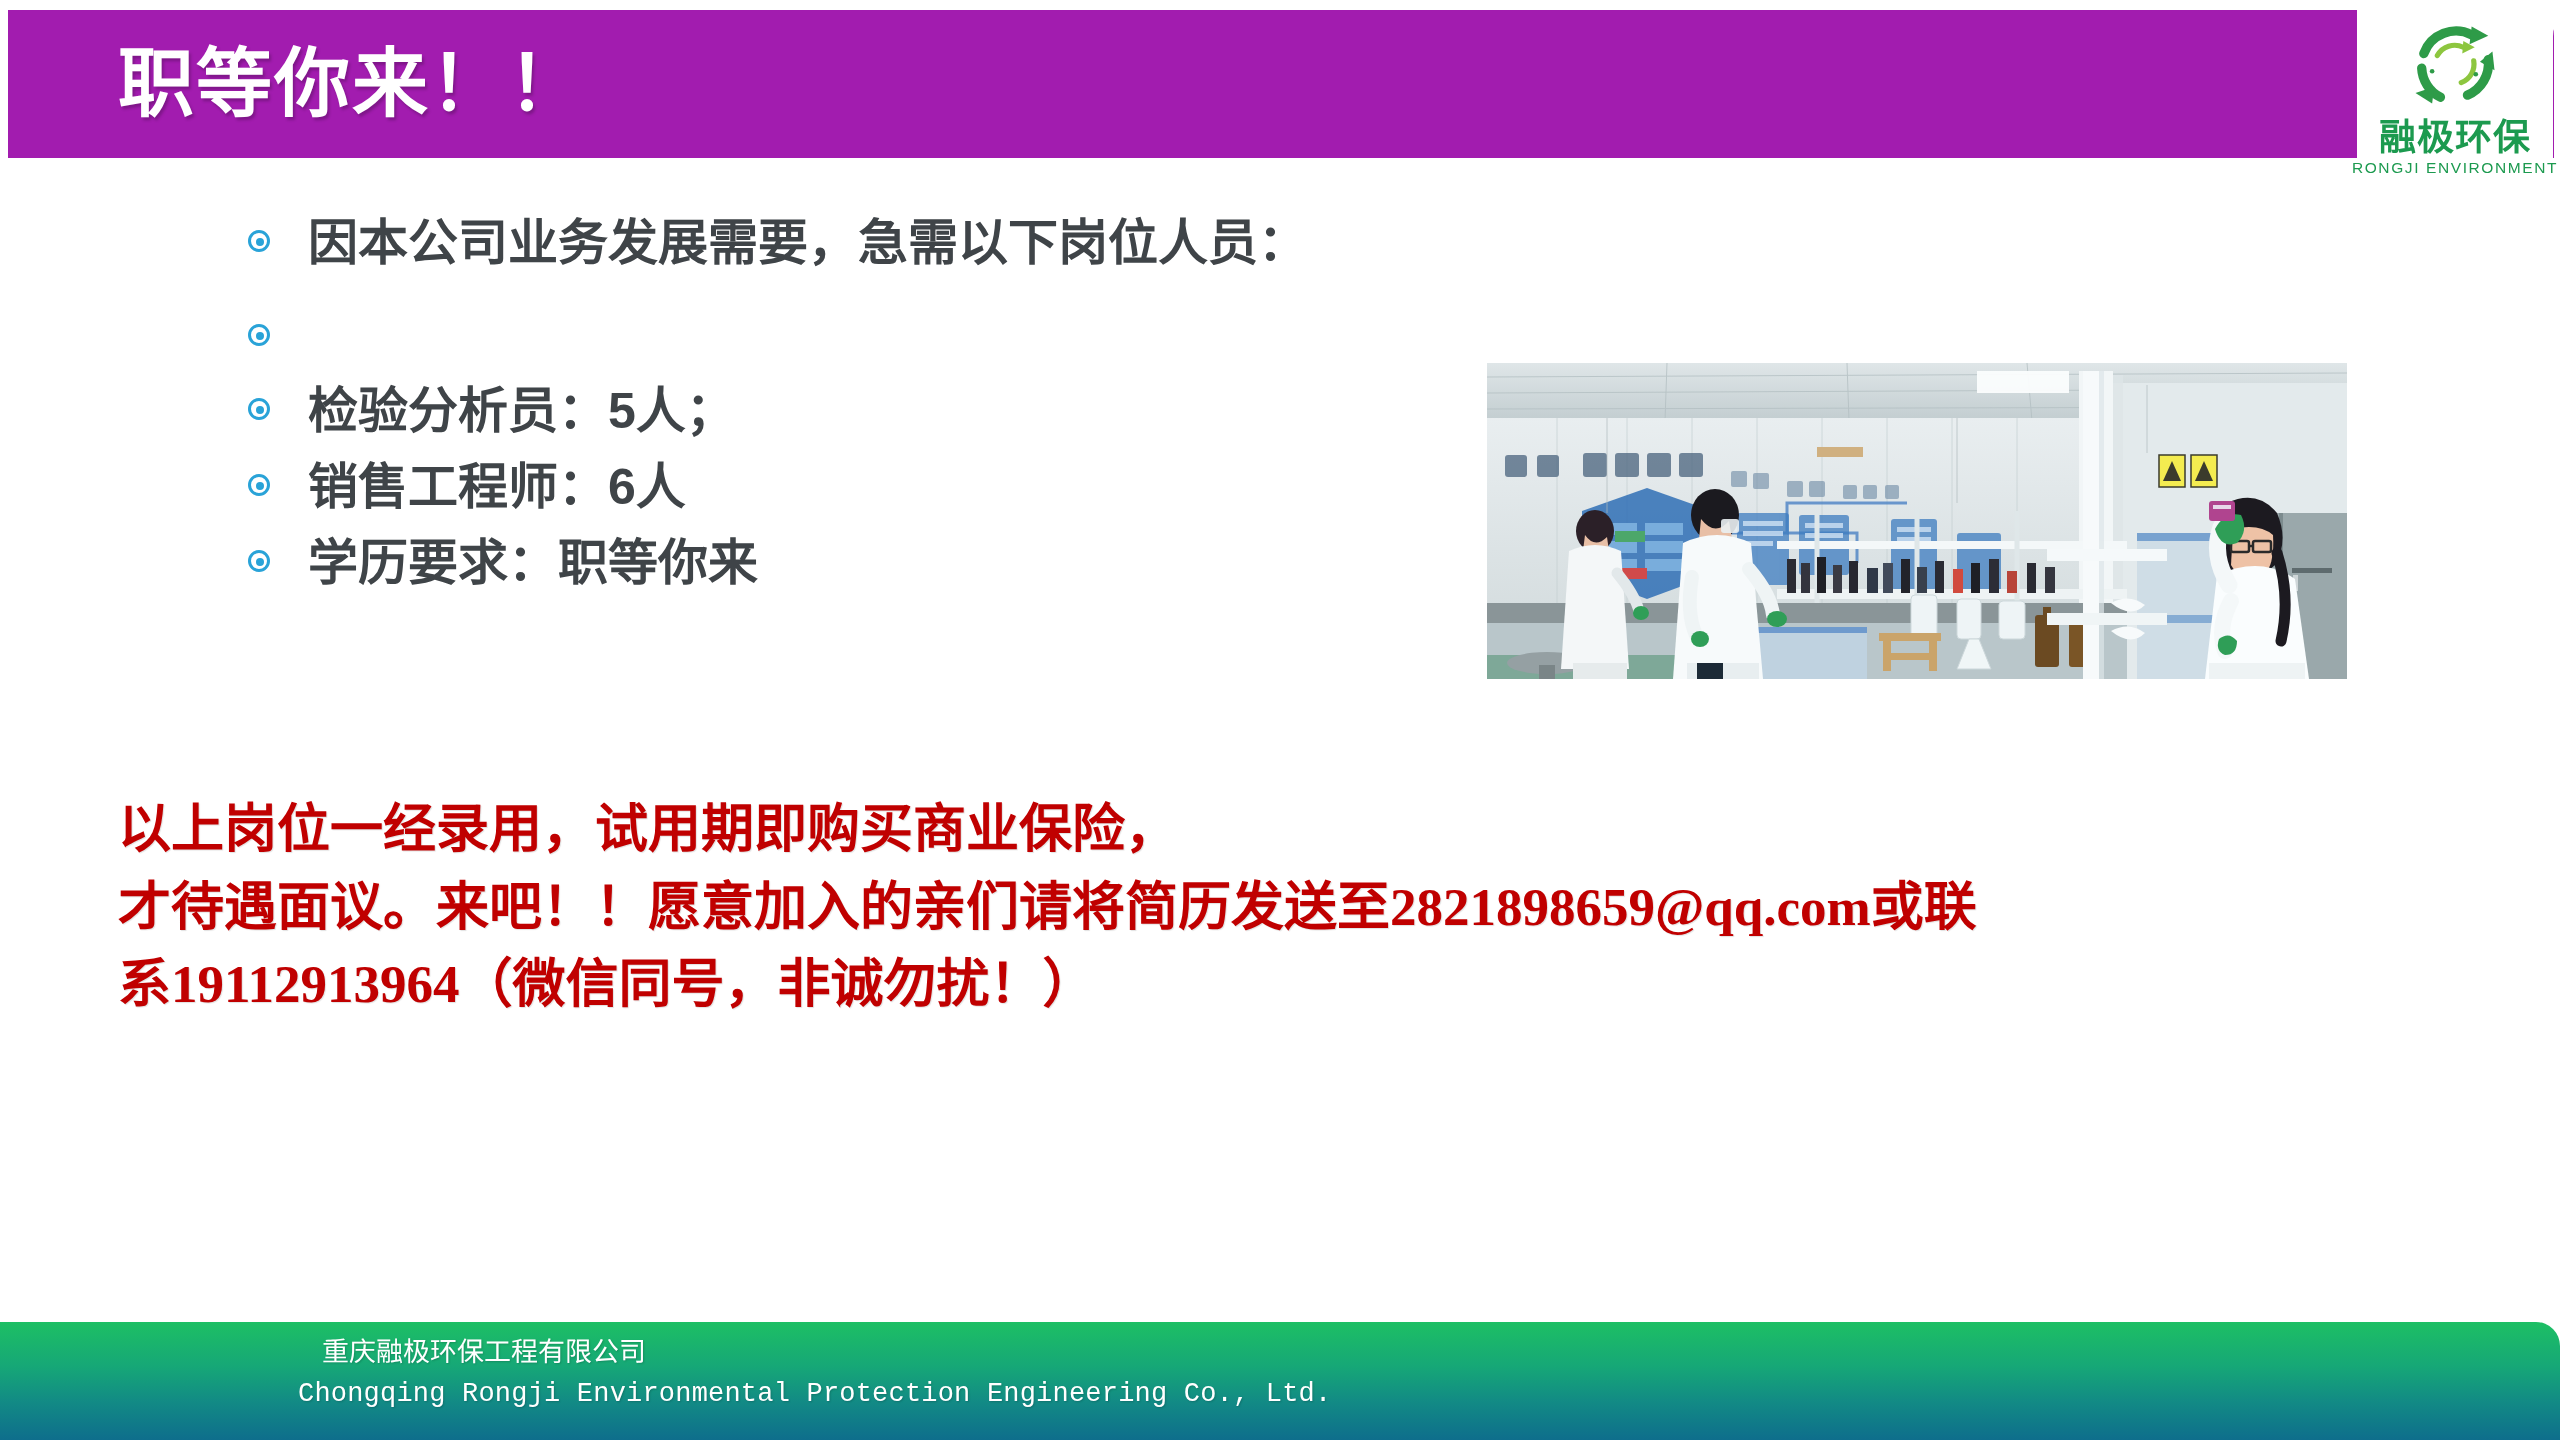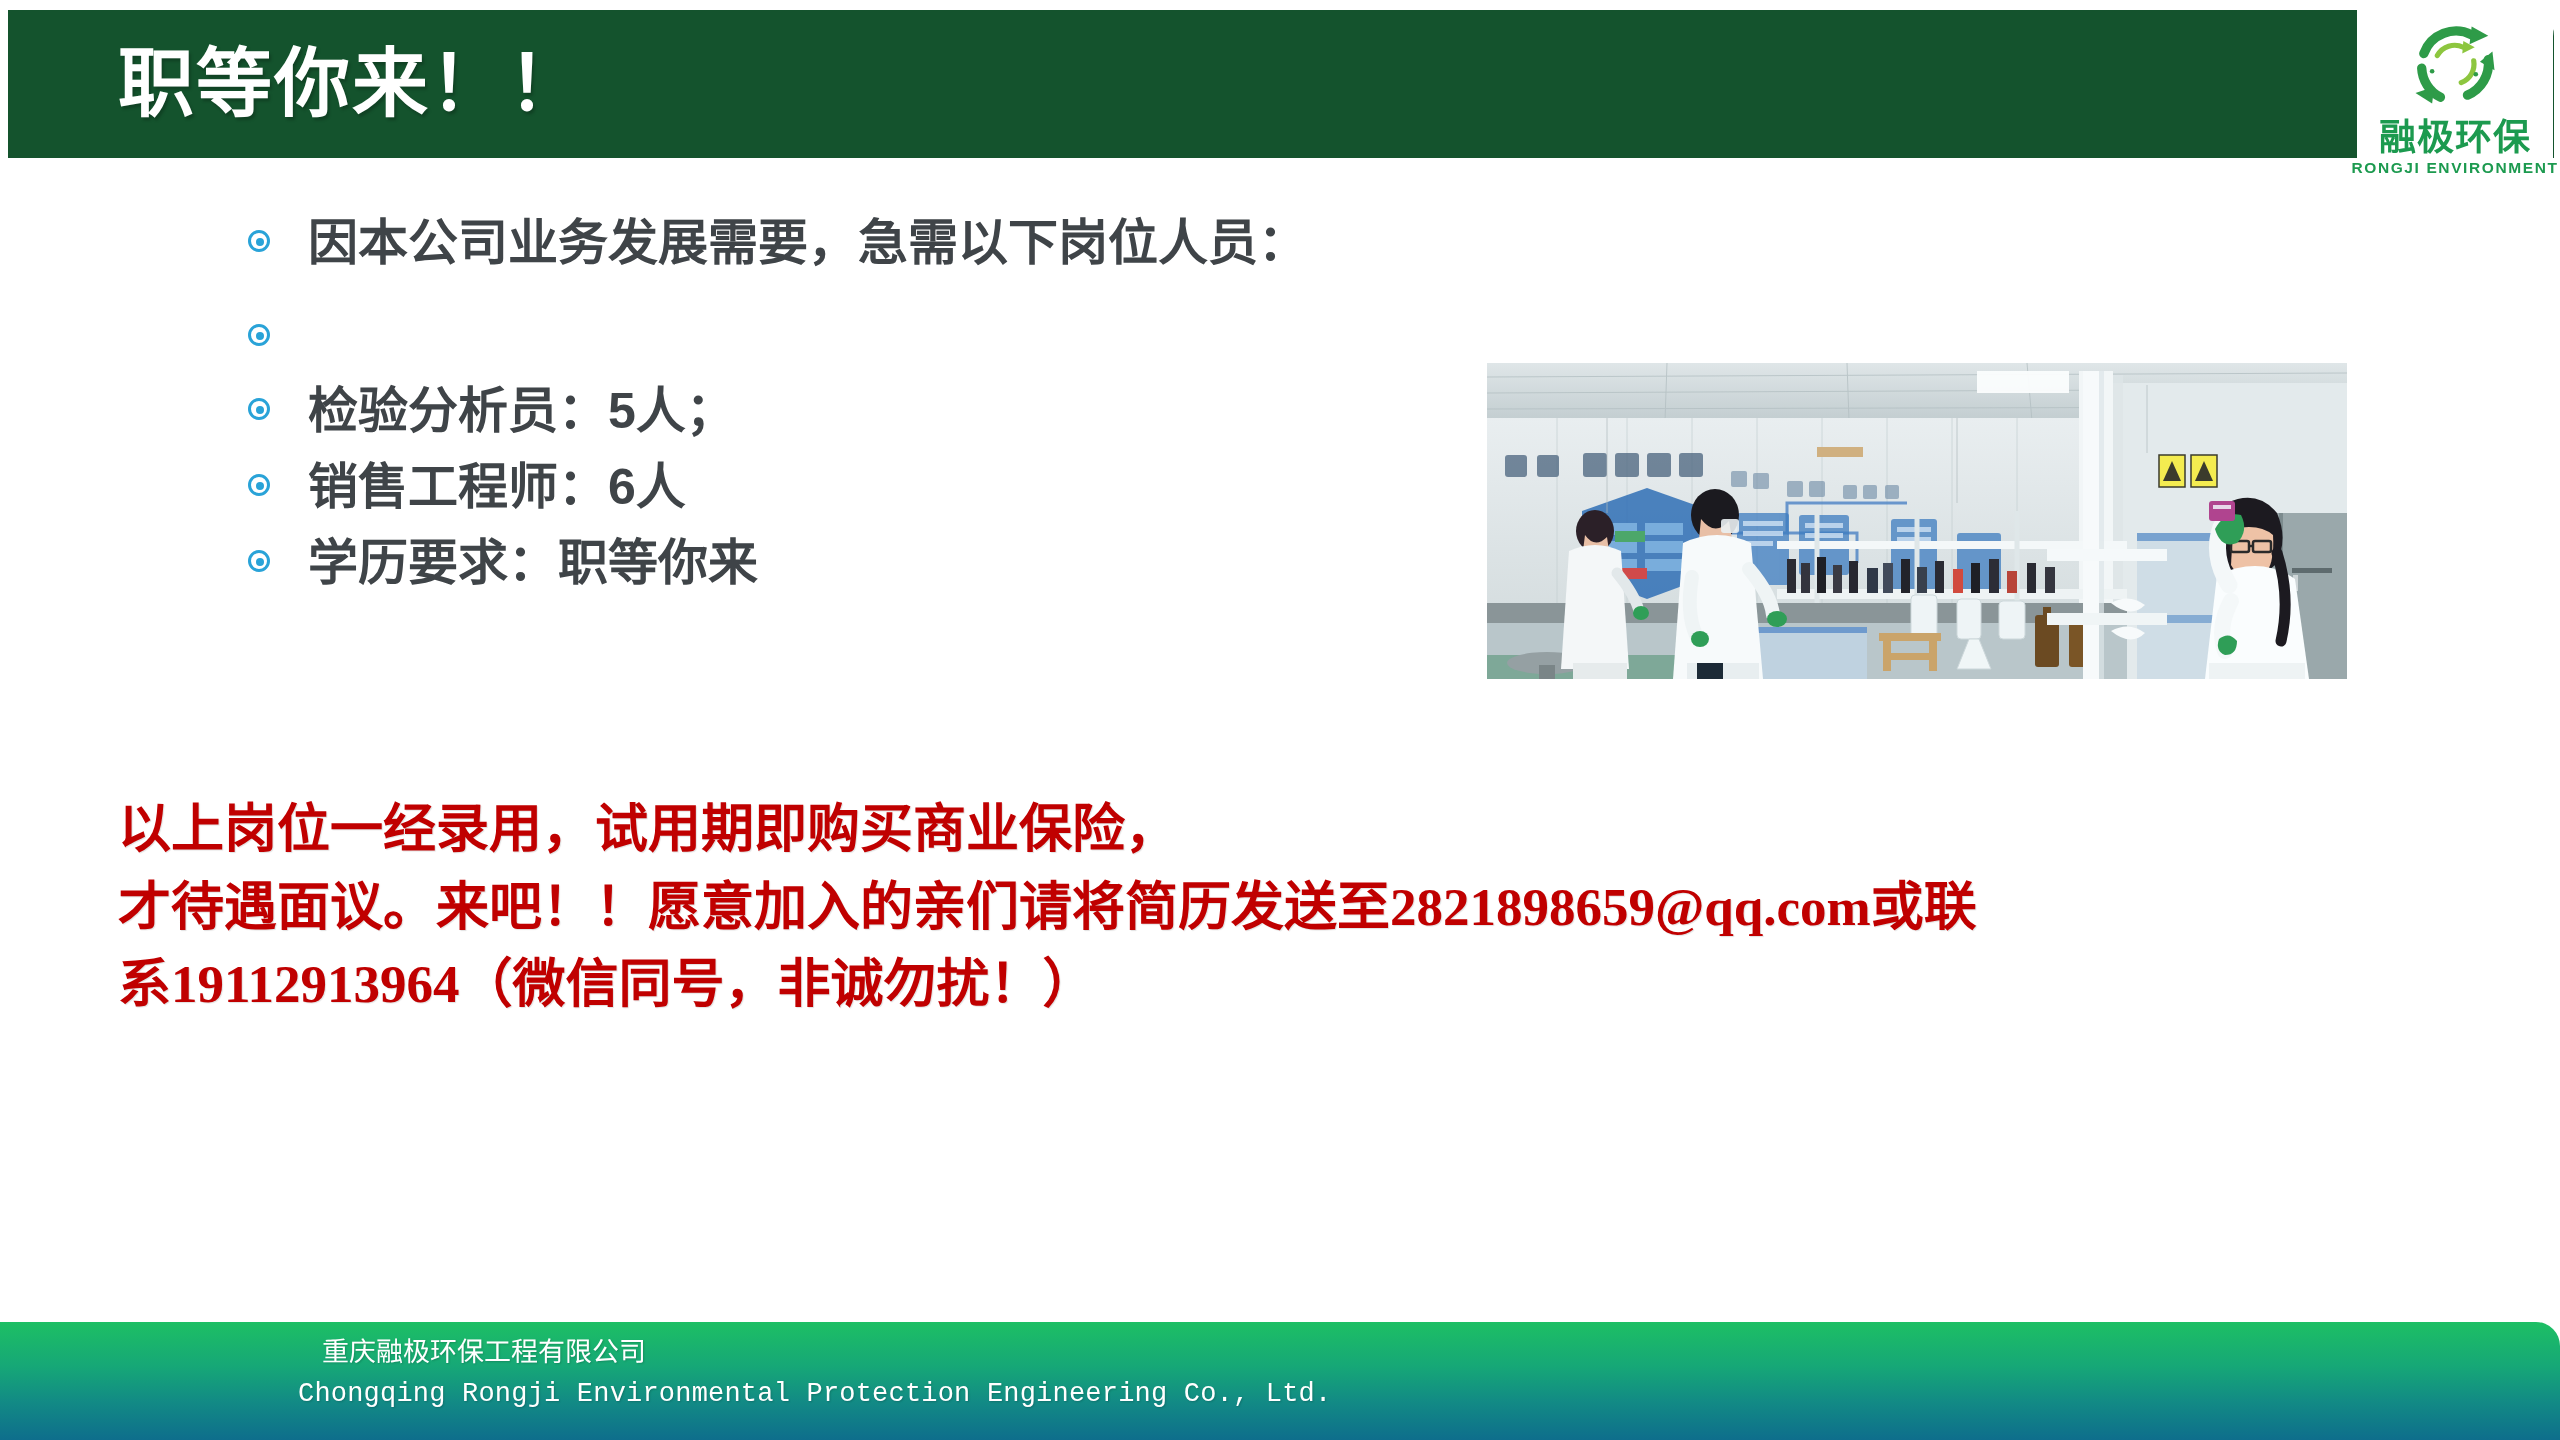--- a/index.html
+++ b/index.html
@@ -23,21 +23,21 @@
     background: #ffffff;
   }
 
   
   #header-banner {
     position: absolute;
     left: 8px;
     top: 10px;
     width: 2546px;
     height: 148px;
-    background: #14532d;
+    background: #a21caf;
     border-top-right-radius: 26px;
     box-sizing: border-box;
   }
   #header-title {
     position: absolute;
     left: 110px;
     top: 50%;
     transform: translateY(-50%);
     color: #ffffff;
     font-size: 76px;
@@ -75,21 +75,21 @@
     font-weight: bold;
     color: #1C9A4F;
     letter-spacing: 1px;
     line-height: 1.05;
     white-space: nowrap;
     font-family: "Liberation Sans", "DejaVu Sans", sans-serif;
   }
   #logo-en {
     margin-top: 1px;
     font-size: 15.5px;
-    font-weight: bold;
+    font-weight: normal;
     color: #1C9A4F;
     letter-spacing: 1.6px;
     white-space: nowrap;
     font-family: "Liberation Sans", "DejaVu Sans", sans-serif;
   }
 
   
   #bullet-list {
     position: absolute;
     left: 248px;

